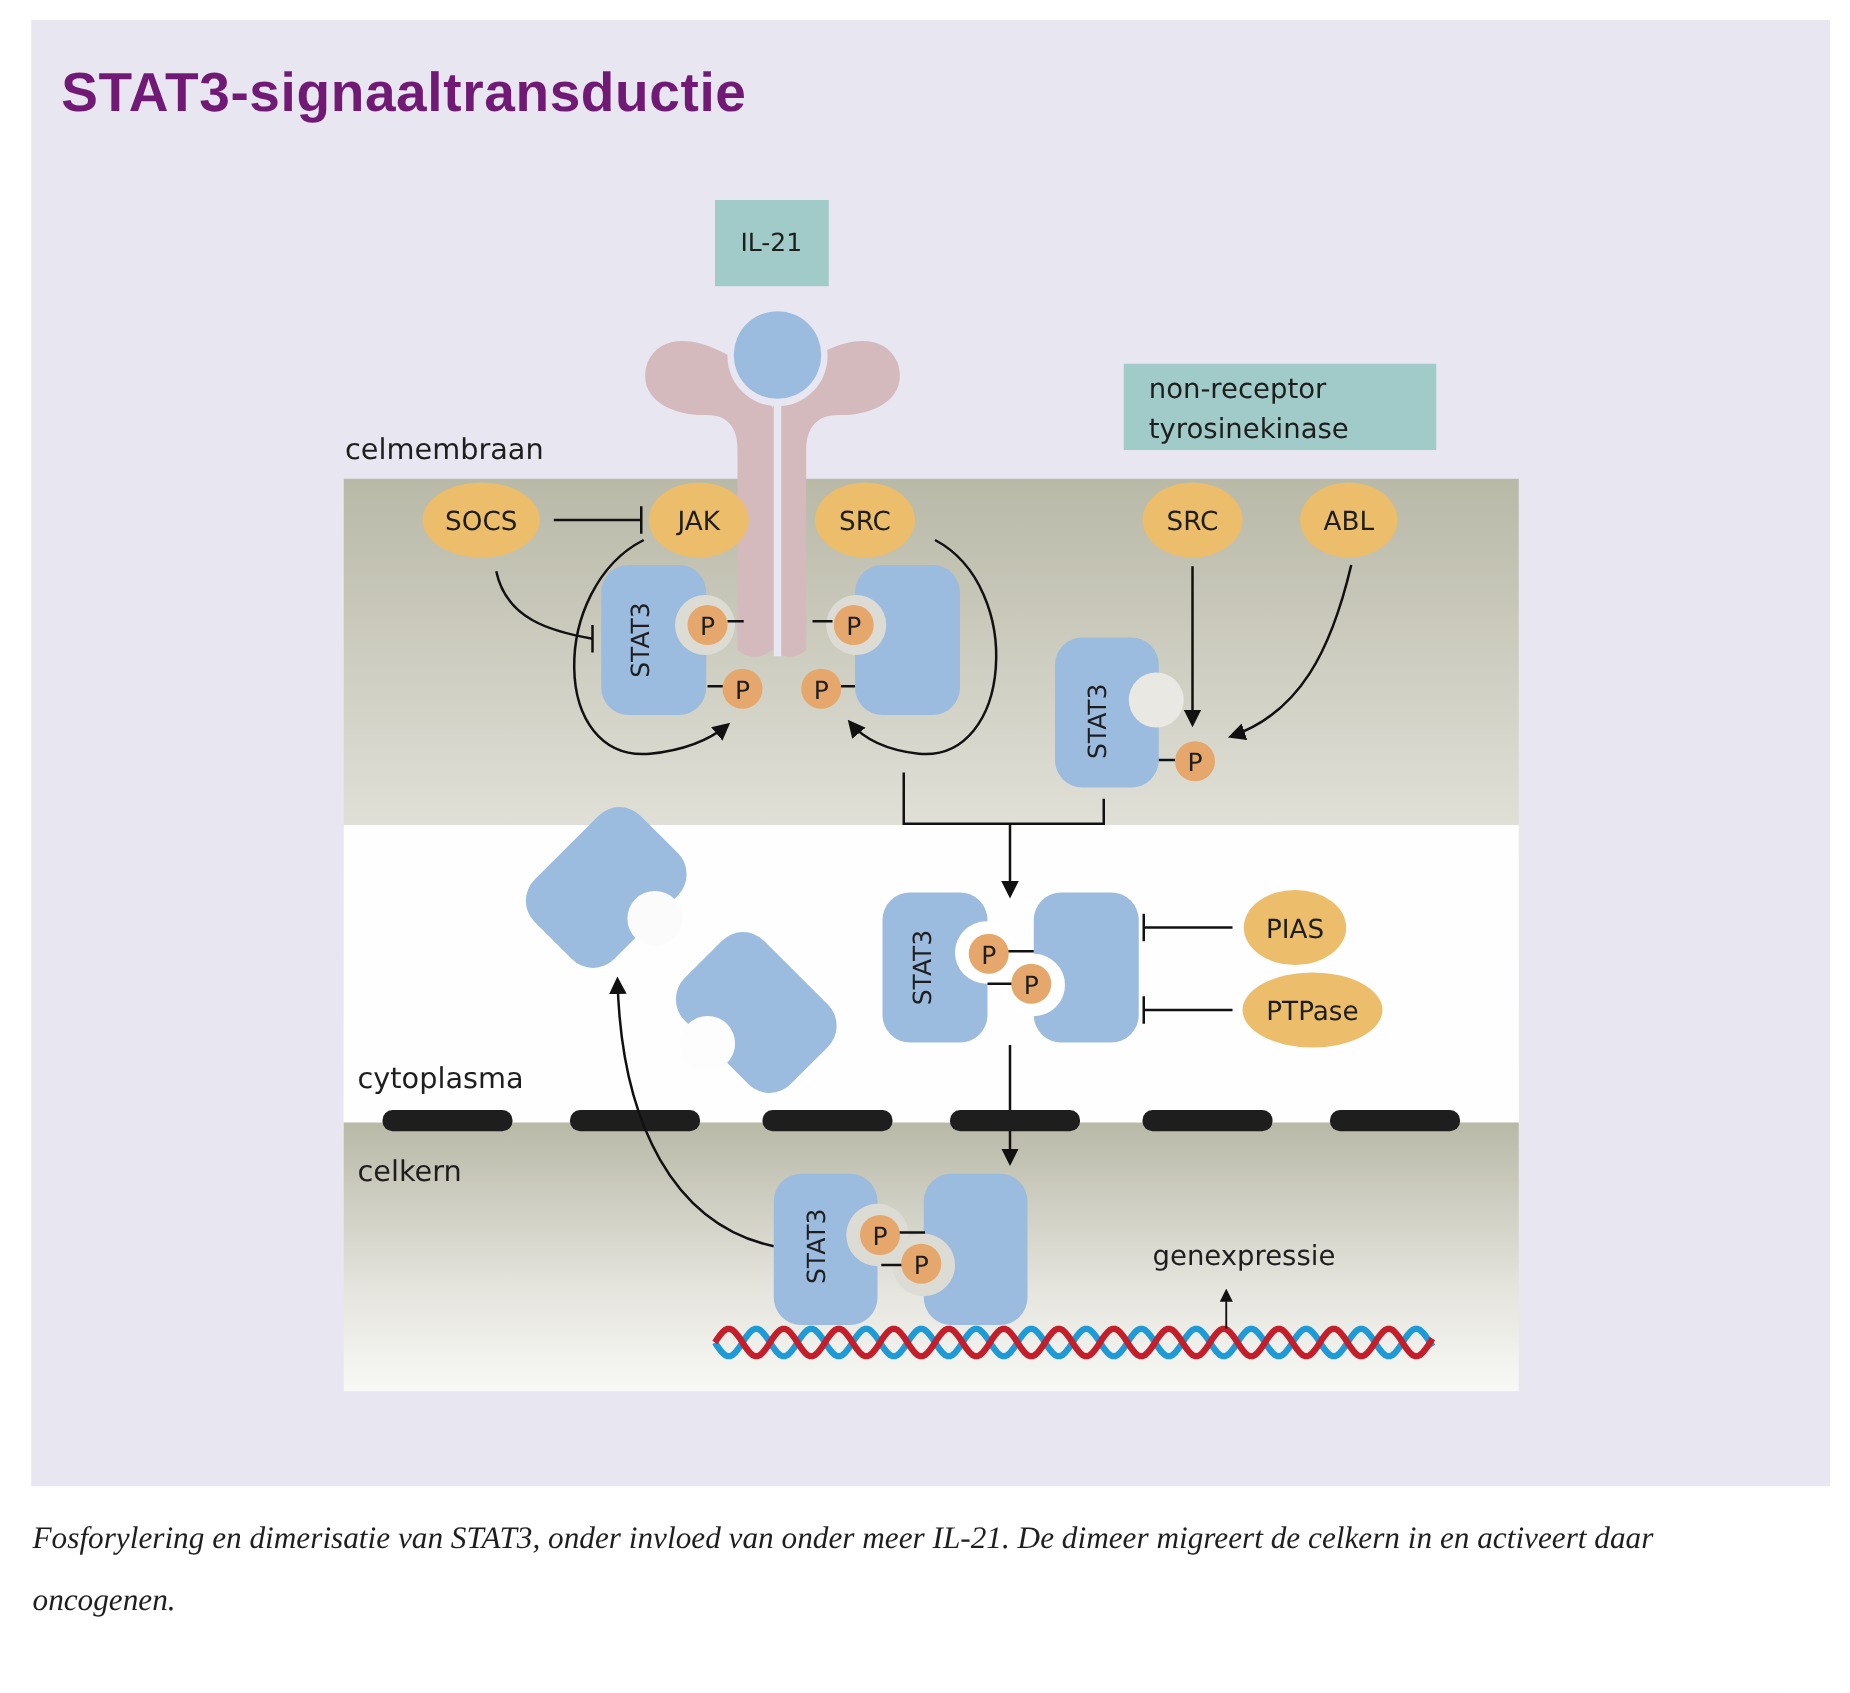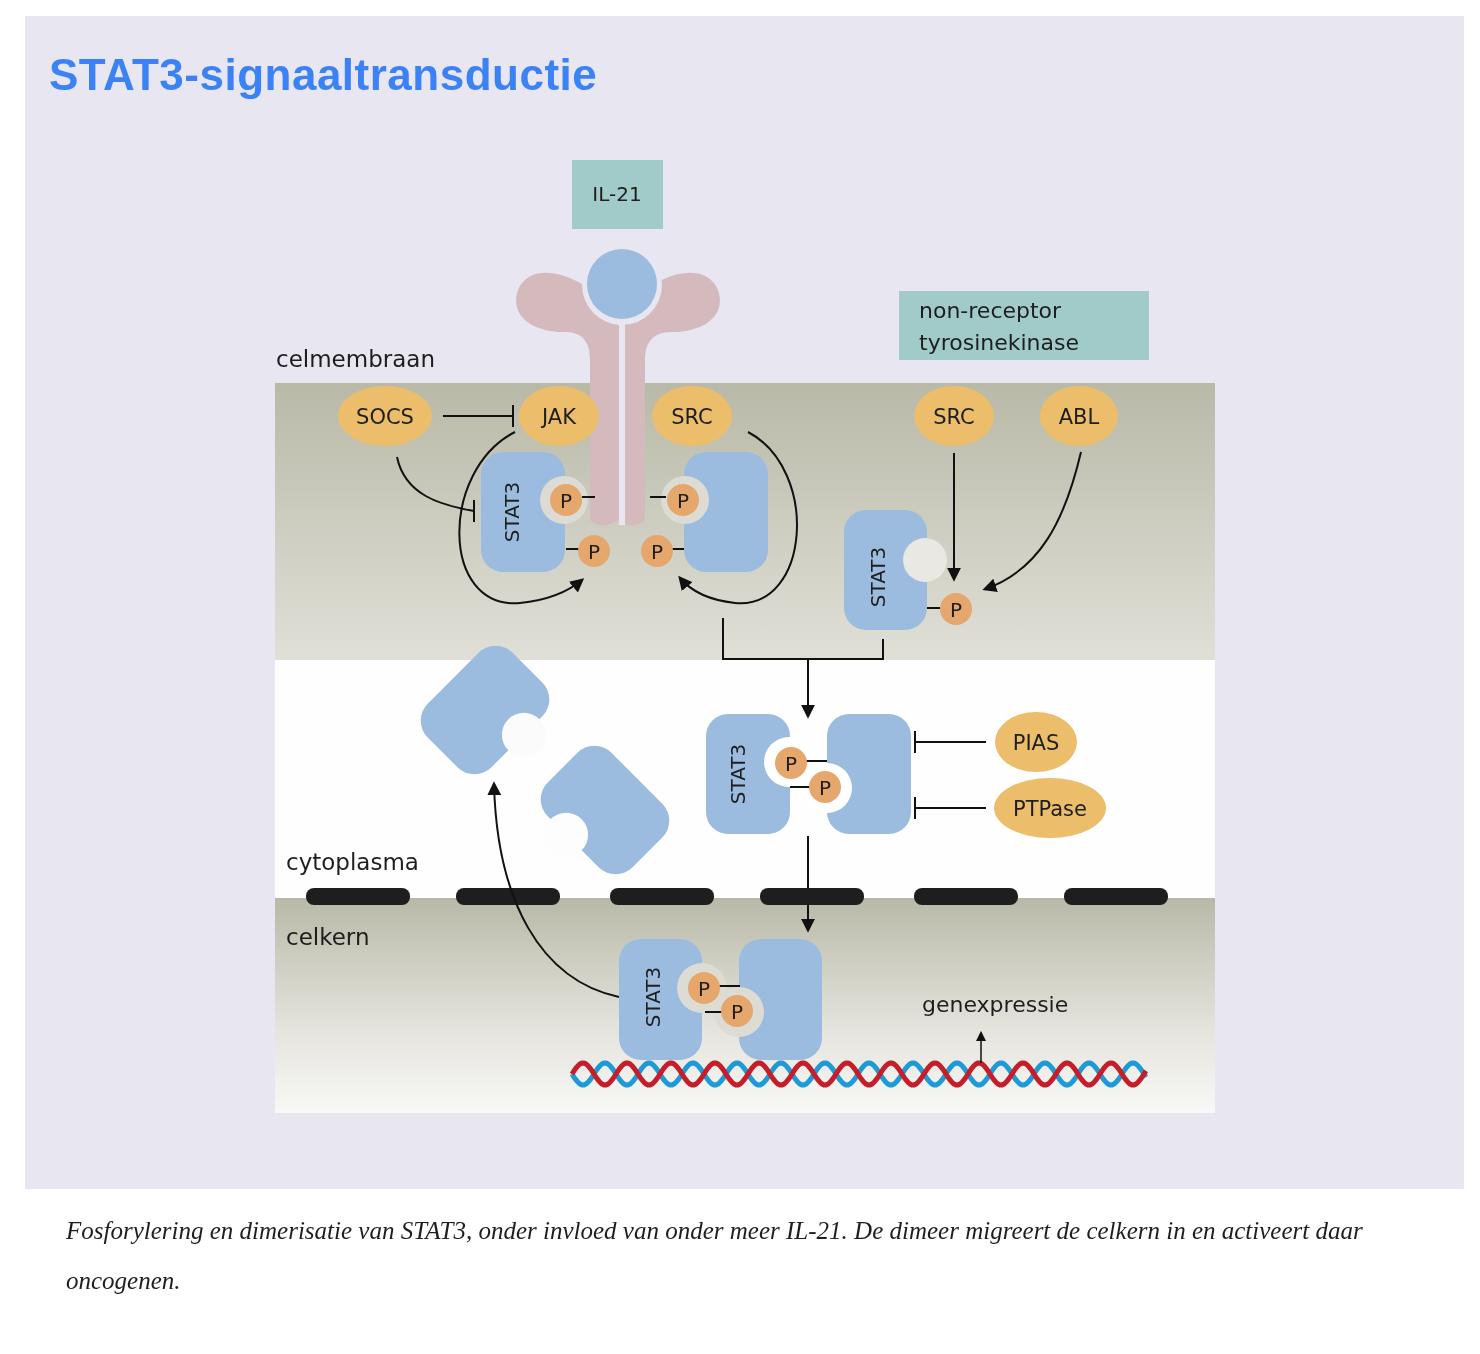--- a/index.html
+++ b/index.html
@@ -1,21 +1,21 @@
 <!DOCTYPE html>
 <html><head>
 <meta charset="utf-8">
 <style>
   html, body { margin: 0; padding: 0; background: #ffffff; }
   body { width: 1480px; height: 1354px; position: relative; overflow: hidden; font-family: "DejaVu Sans", sans-serif; }
   #panel { position: absolute; left: 25px; top: 16px; width: 1439px; height: 1173px; background: #e8e6f0; }
-  #title { position: absolute; left: 49px; top: 50px; margin: 0; font-family: "Liberation Sans", sans-serif; font-weight: bold; font-size: 44px; color: #3b82f6; letter-spacing: 0.5px; }
+  #title { position: absolute; left: 49px; top: 50px; margin: 0; font-family: "Liberation Sans", sans-serif; font-weight: bold; font-size: 44px; color: #701a75; letter-spacing: 0.5px; }
   #diagram { position: absolute; left: 0; top: 0; }
   .caption { position: absolute; left: 26px; width: 1400px; font-family: "Liberation Serif", serif; font-style: italic; font-size: 25px; color: #1e1e1e; line-height: 50px; }
-  #caption { top: 1206px; margin-left: 40px; }
+  #caption { top: 1206px; }
   svg text { font-family: "DejaVu Sans", sans-serif; }
 </style>
 </head>
 <body>
 
 <div id="panel"></div>
 <h1 id="title">STAT3-signaaltransductie</h1>
 
 <svg id="diagram" width="1480" height="1200" viewBox="0 0 1480 1200">
   <defs>

